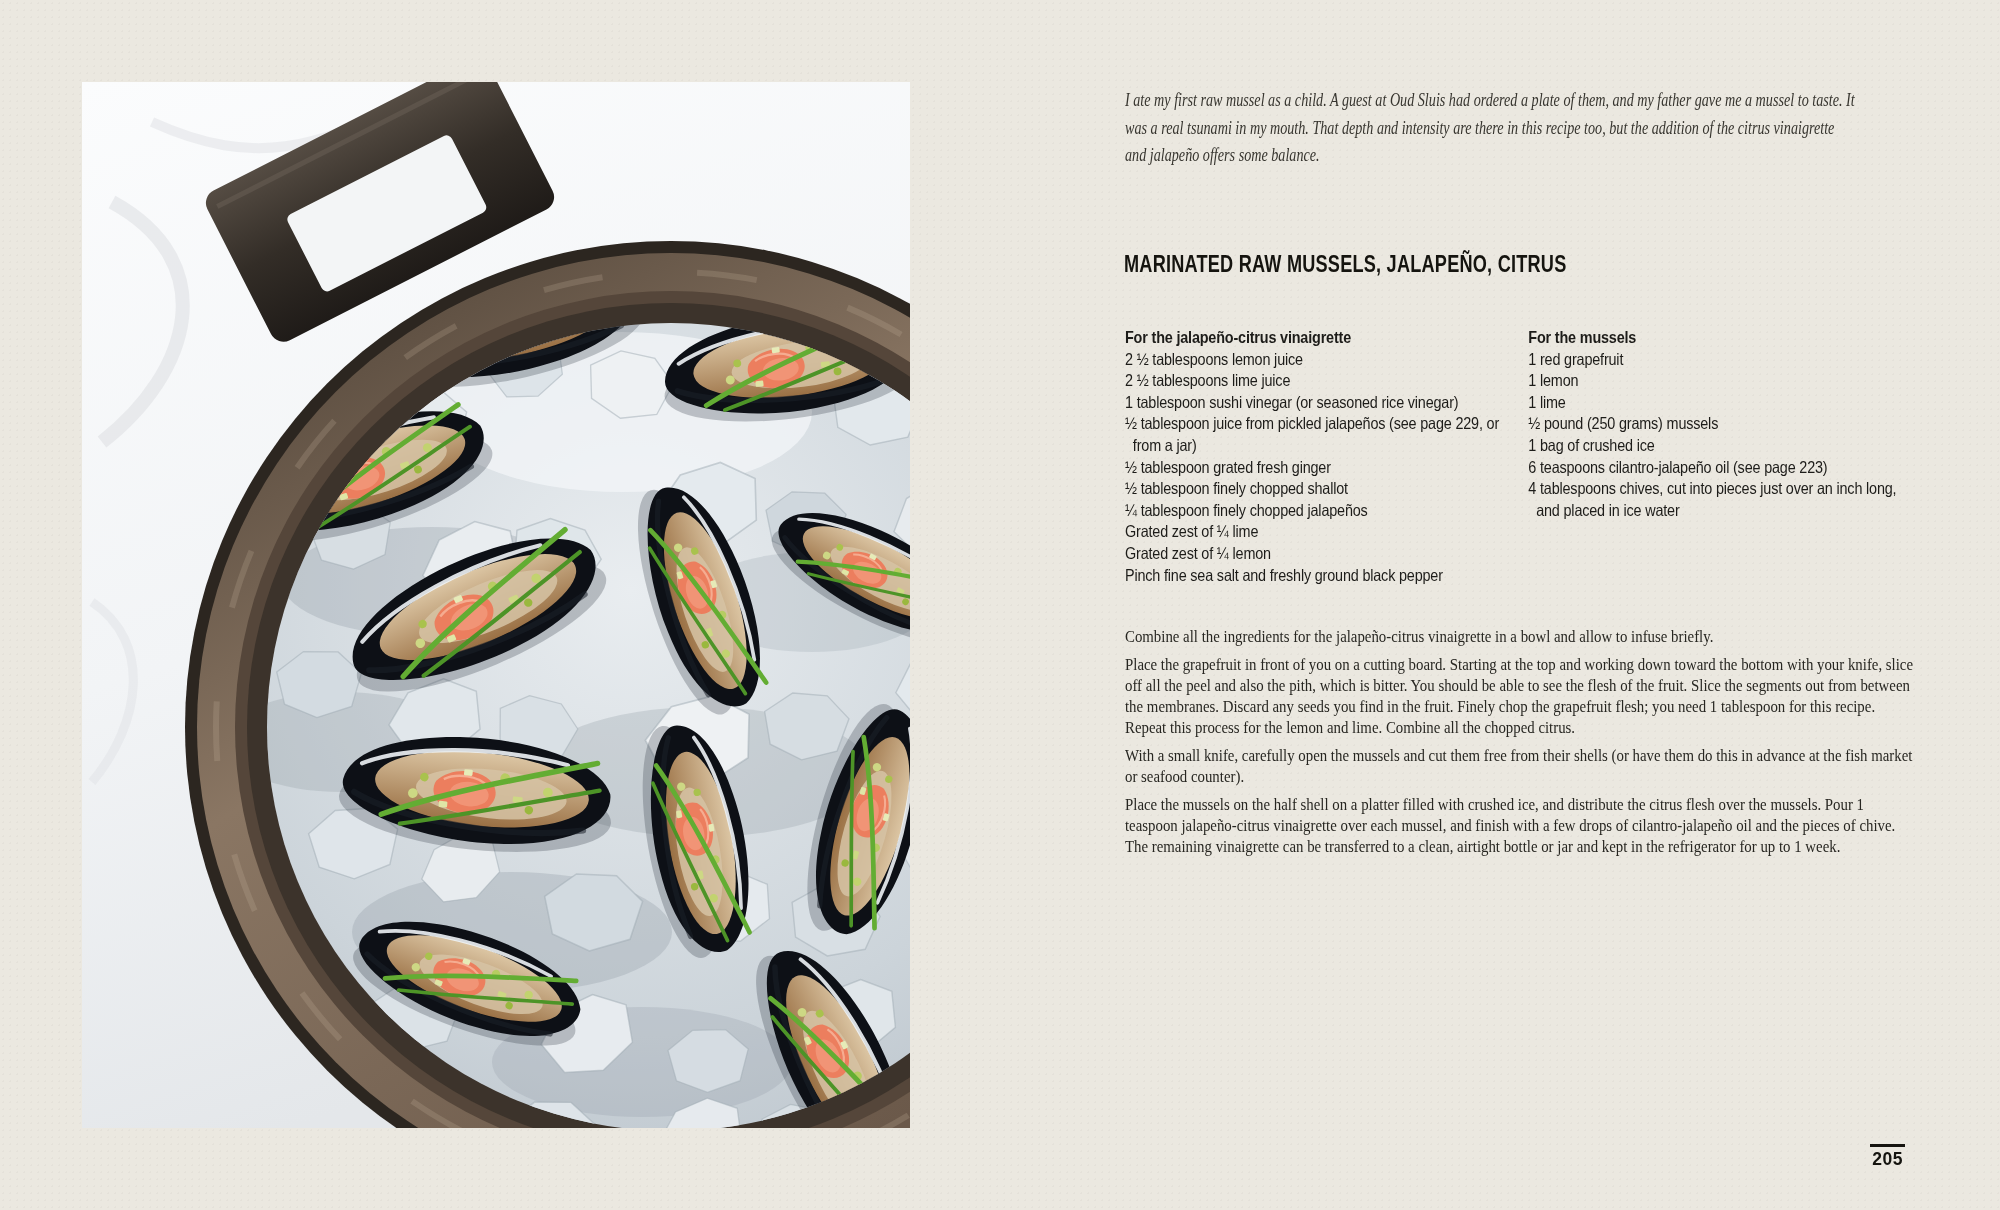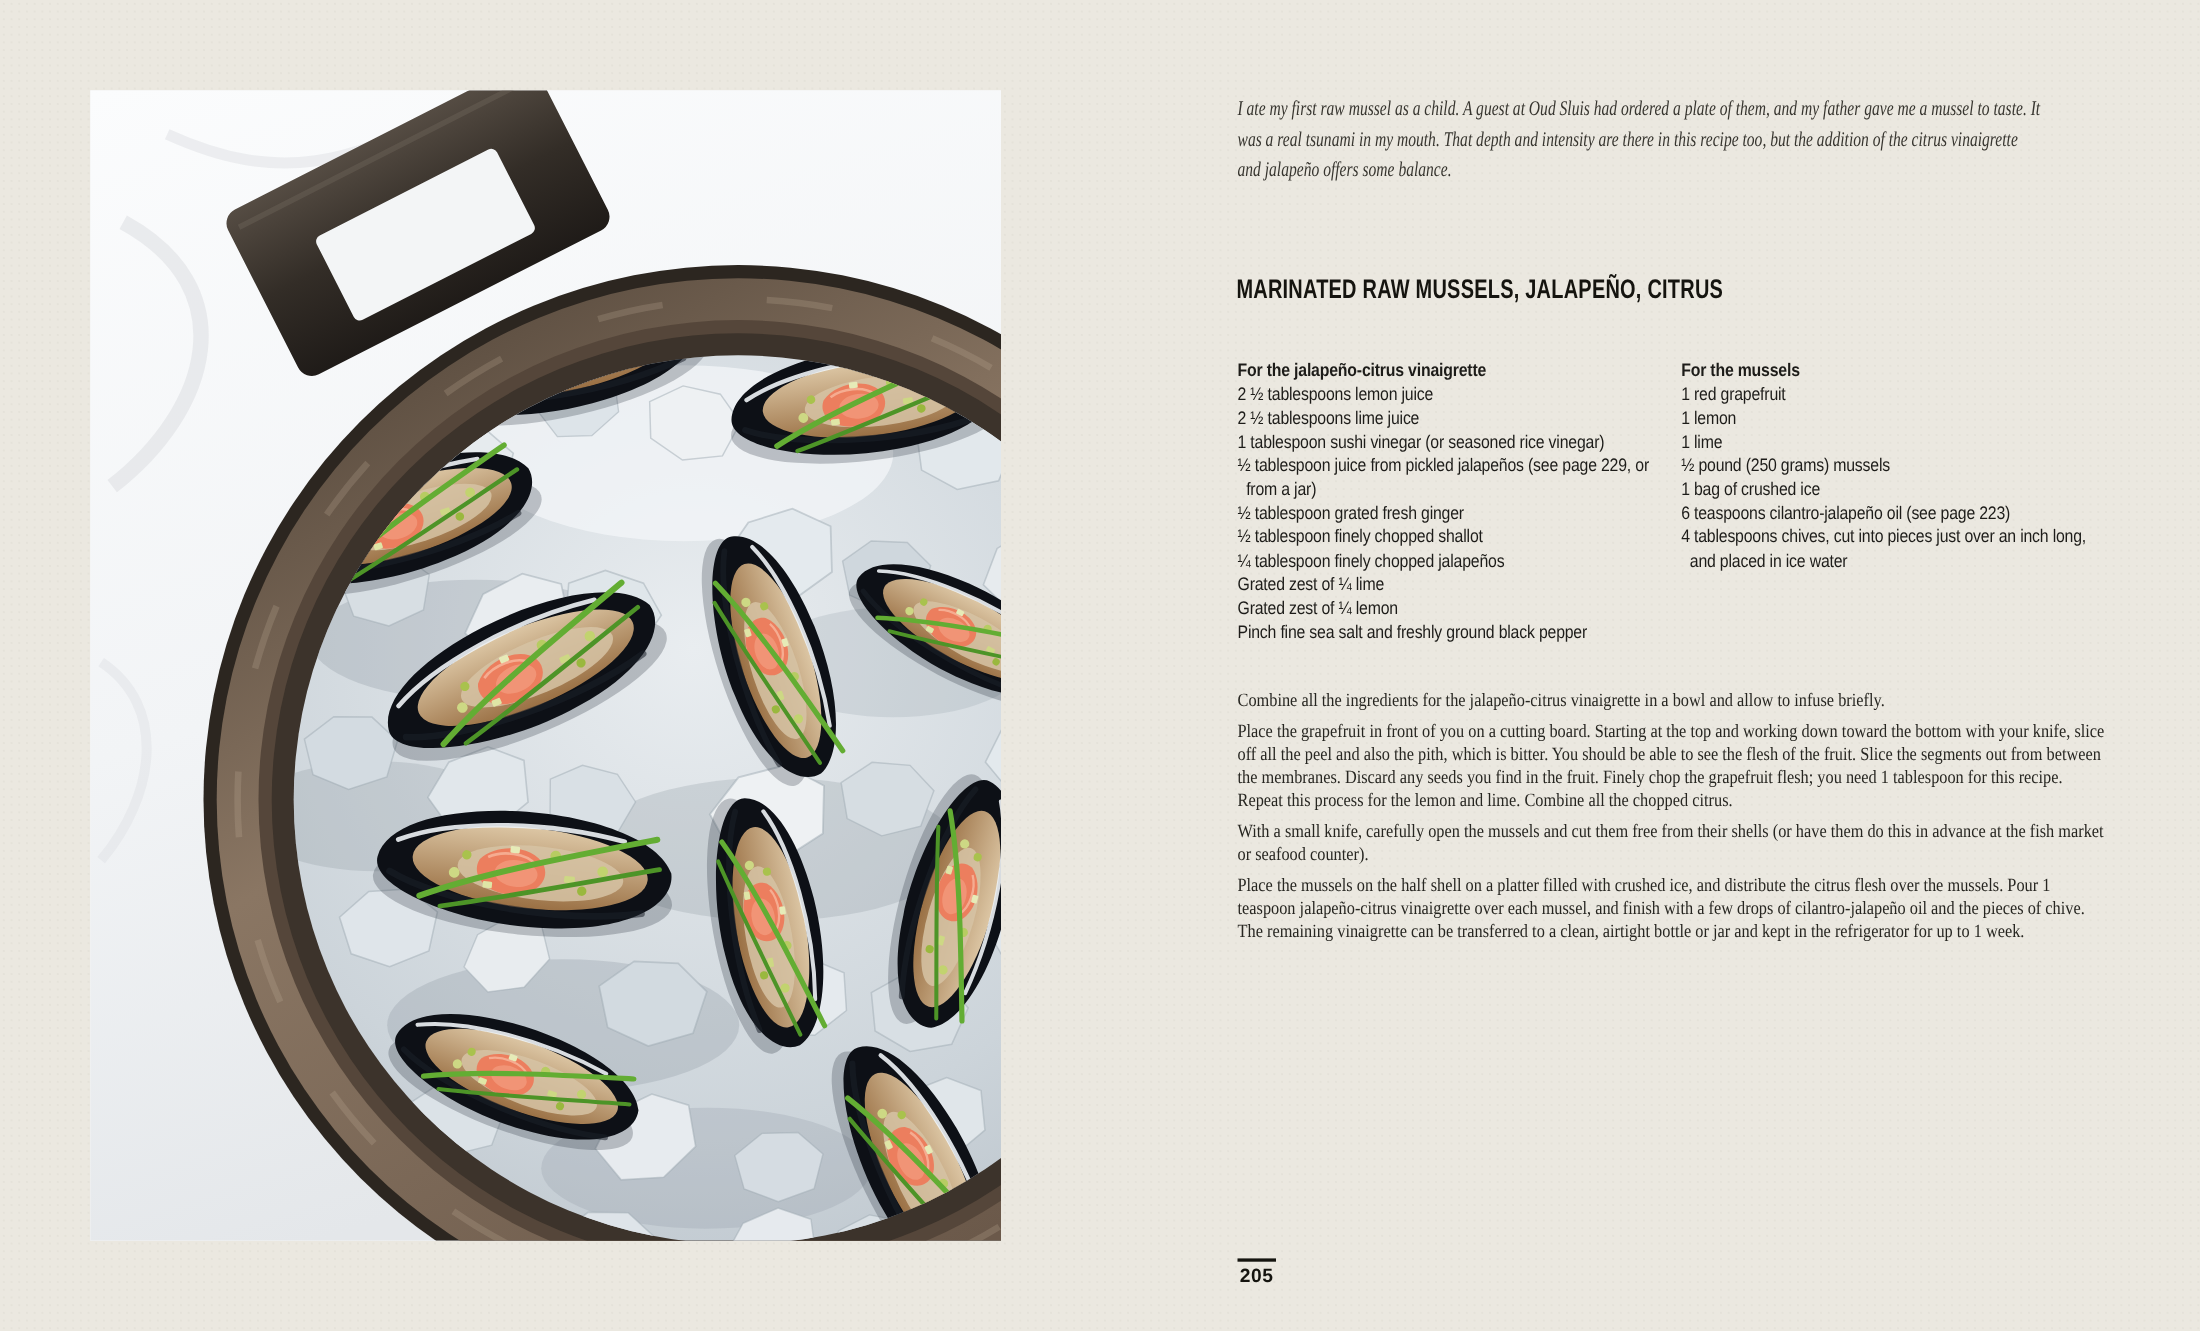--- a/index.html
+++ b/index.html
@@ -37,21 +37,21 @@
   .ing-col-2{width:432px;flex:none;}
   .ing-heading{font-weight:bold;}
   .ing-item{padding-left:9px;text-indent:-9px;}
   .instructions{
     position:absolute;left:1125px;top:627px;width:906px;
     font-family:"Liberation Serif",serif;font-size:17px;line-height:20.8px;color:#272621;
     transform:scaleX(0.873);transform-origin:left top;
   }
   .instructions p{margin:0 0 7.5px 0;}
   .page-number-wrap{
-    position:absolute;left:1125px;top:1144px;width:780px;text-align:left;
+    position:absolute;left:1125px;top:1144px;width:780px;text-align:right;
   }
   .page-number{
     display:inline-block;border-top:3px solid #15140f;padding:2px 2px 0 2px;
     font-weight:bold;font-size:17.5px;letter-spacing:0.5px;color:#15140f;
   }
 </style>
 </head>
 <body>
 
 <div class="photo">

